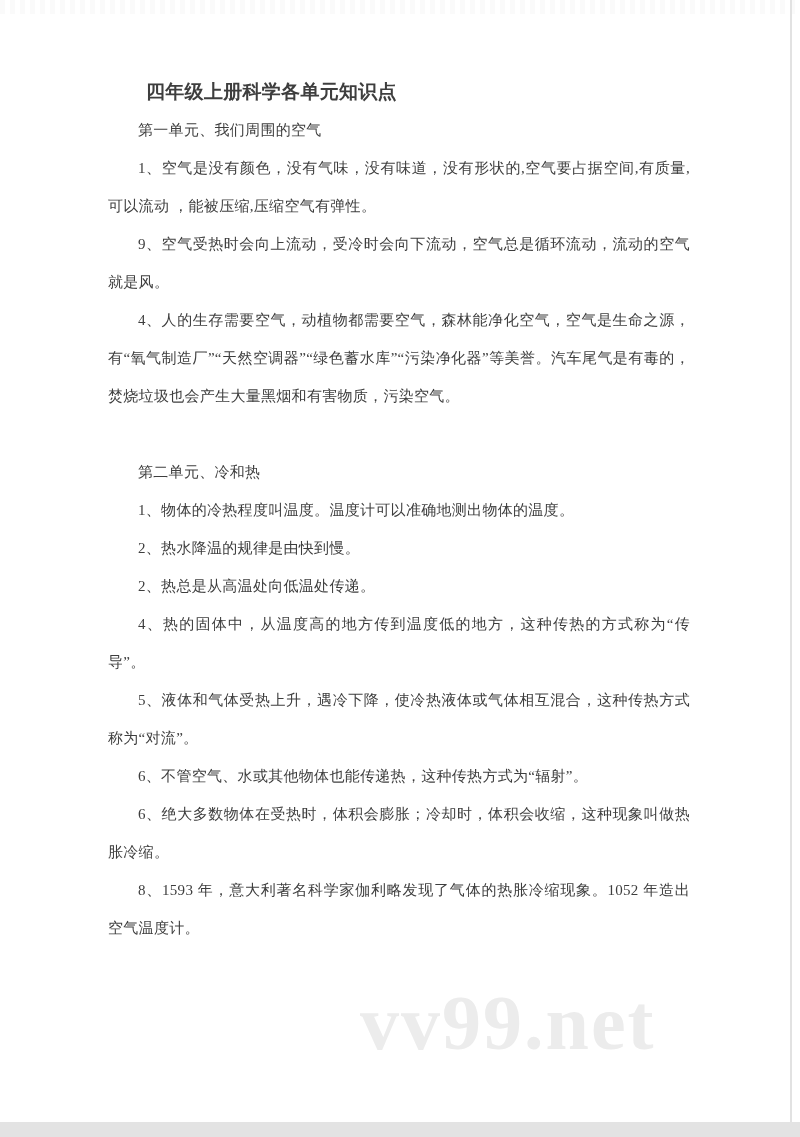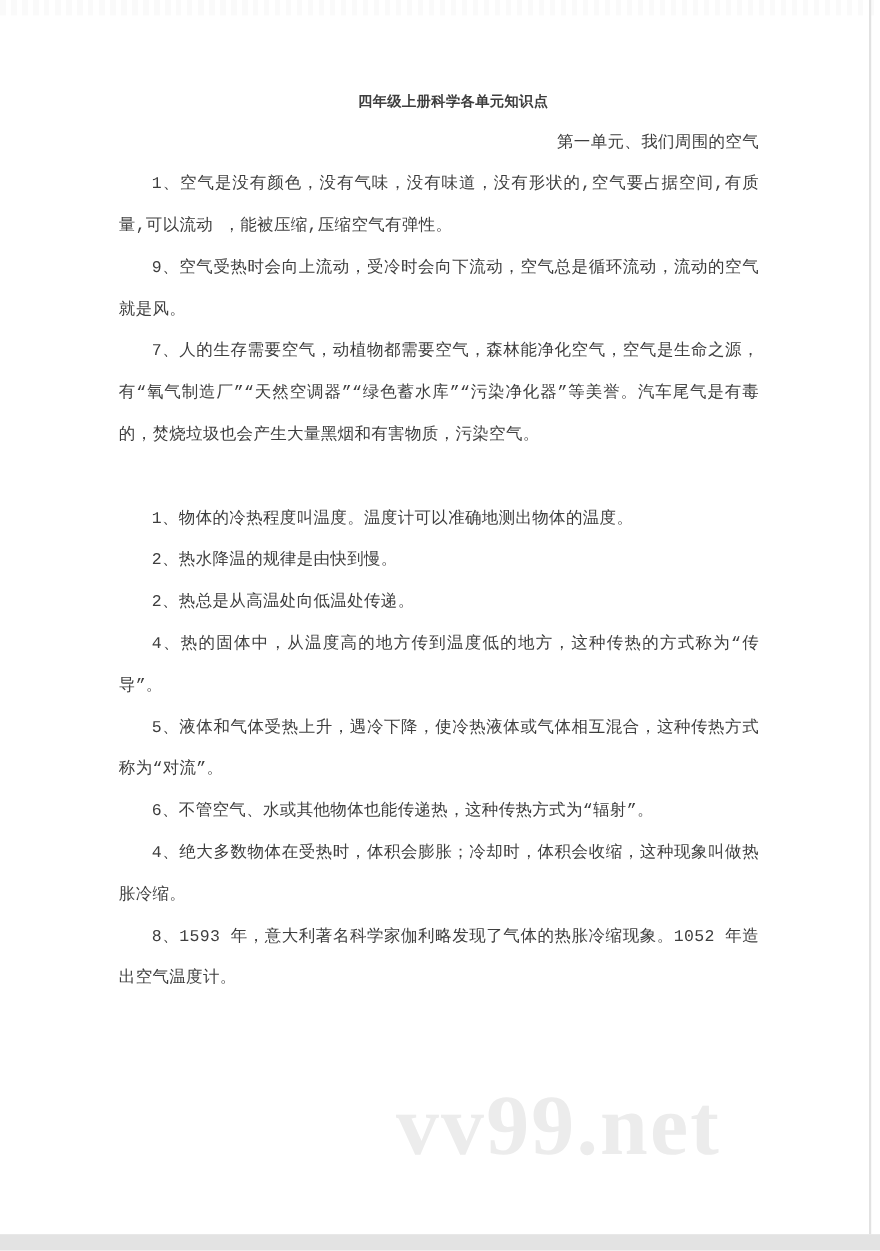--- a/index.html
+++ b/index.html
@@ -58,40 +58,38 @@
     top: 73px;
     width: 582px;
     z-index: 1;
     color: #3e3e3e;
     font-size: 15px;
     line-height: 38px;
     letter-spacing: 0.3px;
   }
   .title {
     margin: 0;
-    font-size: 13px;
+    font-size: 19px;
     font-weight: 600;
-    text-align: center;
+    text-align: left;
     text-indent: 2em;
     line-height: 38px;
   }
   .heading {
     margin: 0;
     font-size: 15px;
     font-weight: normal;
     text-indent: 2em;
     line-height: 38px;
-    text-align: right;
   }
   .doc p {
     margin: 0;
     text-indent: 2em;
     text-align: justify;
     line-height: 38px;
-    font-family: Liberation Mono, monospace;
   }
   .sec2 {
     margin-top: 38px;
   }
 </style>
 </head>
 <body>
 
 <div class="stage">
 
@@ -100,31 +98,32 @@
   <div class="watermark">vv99.net</div>
 
   <div class="doc">
 
     <h1 class="title">四年级上册科学各单元知识点</h1>
 
     <section>
       <h2 class="heading">第一单元、我们周围的空气</h2>
       <p>1、空气是没有颜色，没有气味，没有味道，没有形状的,空气要占据空间,有质量,可以流动 ，能被压缩,压缩空气有弹性。</p>
       <p>9、空气受热时会向上流动，受冷时会向下流动，空气总是循环流动，流动的空气就是风。</p>
-      <p>7、人的生存需要空气，动植物都需要空气，森林能净化空气，空气是生命之源，有“氧气制造厂”“天然空调器”“绿色蓄水库”“污染净化器”等美誉。汽车尾气是有毒的，焚烧垃圾也会产生大量黑烟和有害物质，污染空气。</p>
+      <p>4、人的生存需要空气，动植物都需要空气，森林能净化空气，空气是生命之源，有“氧气制造厂”“天然空调器”“绿色蓄水库”“污染净化器”等美誉。汽车尾气是有毒的，焚烧垃圾也会产生大量黑烟和有害物质，污染空气。</p>
     </section>
 
     <section class="sec2">
+      <h2 class="heading">第二单元、冷和热</h2>
       <p>1、物体的冷热程度叫温度。温度计可以准确地测出物体的温度。</p>
       <p>2、热水降温的规律是由快到慢。</p>
       <p>2、热总是从高温处向低温处传递。</p>
       <p>4、热的固体中，从温度高的地方传到温度低的地方，这种传热的方式称为“传导”。</p>
       <p>5、液体和气体受热上升，遇冷下降，使冷热液体或气体相互混合，这种传热方式称为“对流”。</p>
       <p>6、不管空气、水或其他物体也能传递热，这种传热方式为“辐射”。</p>
-      <p>4、绝大多数物体在受热时，体积会膨胀；冷却时，体积会收缩，这种现象叫做热胀冷缩。</p>
+      <p>6、绝大多数物体在受热时，体积会膨胀；冷却时，体积会收缩，这种现象叫做热胀冷缩。</p>
       <p>8、1593 年，意大利著名科学家伽利略发现了气体的热胀冷缩现象。1052 年造出空气温度计。</p>
     </section>
 
   </div>
 
   <div class="right-edge"></div>
   <div class="bottom-strip"></div>
 
 </div>
 

